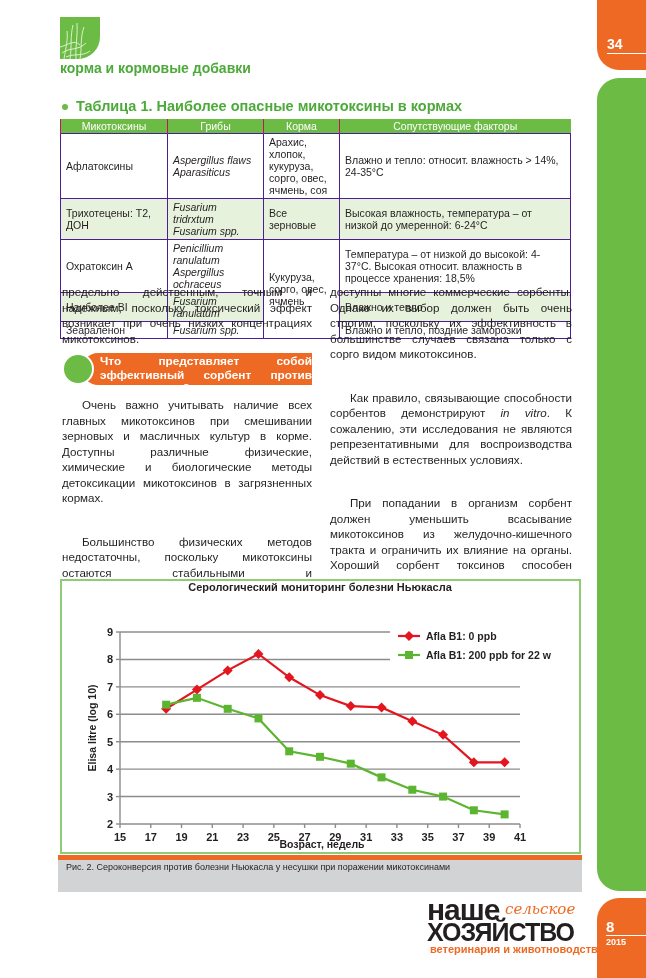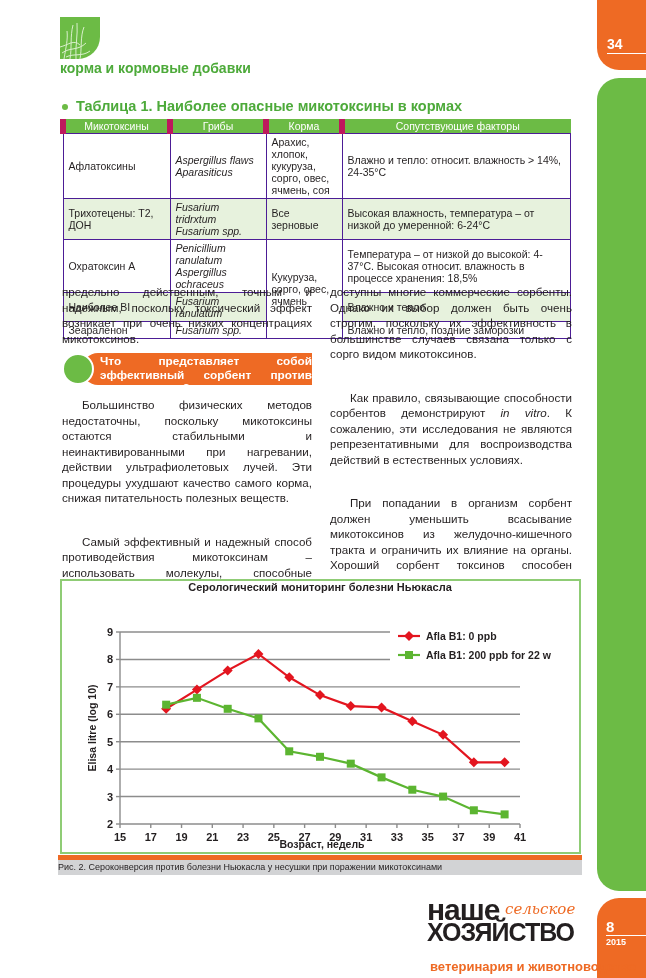--- a/index.html
+++ b/index.html
@@ -18,47 +18,47 @@
   .iss-year { left:606px; top:937px; color:#fff; font-weight:bold; font-size:9px; }
 
   
   .logo { left:60px; top:17px; width:40px; height:42px; background:#6cbb45; border-bottom-right-radius:22px; overflow:hidden; }
   .section-title { left:60px; top:60px; color:#4daa3a; font-weight:bold; font-size:14px; }
 
   
   .tbl-title { left:62px; top:98px; color:#4daa3a; font-weight:bold; font-size:14.5px; }
   .tbl-title .dot { display:inline-block; width:6px; height:6px; border-radius:50%; background:#6cbb45; margin-right:8px; vertical-align:middle; }
   table.myco { position:absolute; left:60px; top:119px; width:511px; border-collapse:collapse; font-size:10.5px; line-height:12px; }
-  table.myco th { background:#6cbb45; color:#fff; font-weight:normal; height:14px; padding:0 4px; border-left:6px solid #be185d; }
+  table.myco th { background:#6cbb45; color:#fff; font-weight:normal; height:14px; padding:0 4px; border-left:1px solid #be185d; }
   table.myco td { border:1px solid #4c1d95; padding:2px 5px; vertical-align:middle; }
   table.myco tr.alt td.shade { background:#e7f2dd; }
   table.myco td.it { font-style:italic; }
 
   
   .col { font-size:11.6px; line-height:15.5px; text-align:justify; }
   .col p { margin:0; }
   .col p.ind { text-indent:20px;margin-top:28px; }
   .colL { left:62px; width:250px; }
   .colR { left:330px; width:242px; }
 
   .qhead { height:16px; }
   .qhead .bar { position:absolute; left:20px; top:0; right:0; height:32px; background:#ee6a24; border-top-left-radius:16px; border-bottom-left-radius:16px; }
   .qhead .circ { position:absolute; left:0; top:0; width:32px; height:32px; border-radius:50%; background:#6cbb45; border:2px solid #fff; box-sizing:border-box; }
   .qhead .txt { position:absolute; left:38px; top:2px; color:#fff; font-weight:bold; font-size:11.8px; line-height:13.5px; }
 
   
   .chart-box { left:60px; top:579px; width:521px; height:275px; border:2px solid #8fcc75; box-sizing:border-box; background:#fff; }
   .chart-bottom { left:58px; top:855px; width:524px; height:5px; background:#ee6a24; }
-  .caption { left:58px; top:860px; width:524px; height:15px; background:#d2d3d5; font-size:9px; line-height:15px; padding-left:0; box-sizing:border-box; }
+  .caption { left:58px; top:860px; width:524px; height:32px; background:#d2d3d5; font-size:9px; line-height:15px; padding-left:8px; box-sizing:border-box; }
 
   
   .brand1 { left:427px; top:897px; font-size:30px; font-weight:bold; letter-spacing:-1px; color:#231f20; line-height:26px; font-family:"Liberation Sans", sans-serif; }
   .brand2 { left:427px; top:919px; font-size:30px; font-weight:bold; letter-spacing:-1px; color:#231f20; line-height:26px; }
   .brand-script { left:505px; top:900px; font-size:15px; font-style:italic; color:#ee6a24; font-family:"DejaVu Serif", serif; }
-  .brand3 { left:430px; top:943px; font-size:13px; font-weight:bold; color:#ee6a24;margin-top:16px; }
+  .brand3 { left:430px; top:943px; font-size:11px; font-weight:bold; color:#ee6a24; }
 </style>
 </head>
 <body>
 
 <div class="abs side-top"></div>
 <div class="abs pg-num">34</div>
 <div class="abs pg-line"></div>
 <div class="abs side-green"></div>
 <div class="abs side-bot"></div>
 <div class="abs iss-num">8</div>
@@ -126,20 +126,21 @@
 </tbody>
   </table>
 
 <div class="abs col colL" style="top:284px">
   <p>предельно действенным, точным и надежным, поскольку токсический эффект возникает при очень низких концентрациях микотоксинов.</p>
   <div class="qhead" style="position:relative;margin:7px 0 9px 0">
     <div class="bar"></div>
     <div class="circ"></div>
     <div class="txt">Что представляет собой эффективный сорбент против микотоксинов?</div>
   </div>
+  <p class="ind">Очень важно учитывать наличие всех главных микотоксинов при смешивании зерновых и масличных культур в корме. Доступны различные физические, химические и биологические методы детоксикации микотоксинов в загрязненных кормах.</p>
   <p class="ind">Большинство физических методов недостаточны, поскольку микотоксины остаются стабильными и неинактивированными при нагревании, действии ультрафиолетовых лучей. Эти процедуры ухудшают качество самого корма, снижая питательность полезных веществ.</p>
   <p class="ind">Самый эффективный и надежный способ противодействия микотоксинам – использовать молекулы, способные связываться с ними. На рынке</p>
 </div>
 
 <div class="abs col colR" style="top:284px">
   <p>доступны многие коммерческие сорбенты. Однако их выбор должен быть очень строгим, поскольку их эффективность в большинстве случаев связана только с сорго видом микотоксинов.</p>
   <p class="ind"><span>Как правило, связывающие способности сорбентов демонстрируют </span><i>in vitro</i><span>. К сожалению, эти исследования не являются репрезентативными для воспроизводства действий в естественных условиях.</span></p>
   <p class="ind">При попадании в организм сорбент должен уменьшить всасывание микотоксинов из желудочно-кишечного тракта и ограничить их влияние на органы. Хороший сорбент токсинов способен связать несколько микотоксинов и уменьшить их токсическое воздействие в целях поддержания продуктивности птицы.</p>
   <div class="qhead" style="position:relative;margin:9px 0 8px 0">
     <div class="bar"></div>

